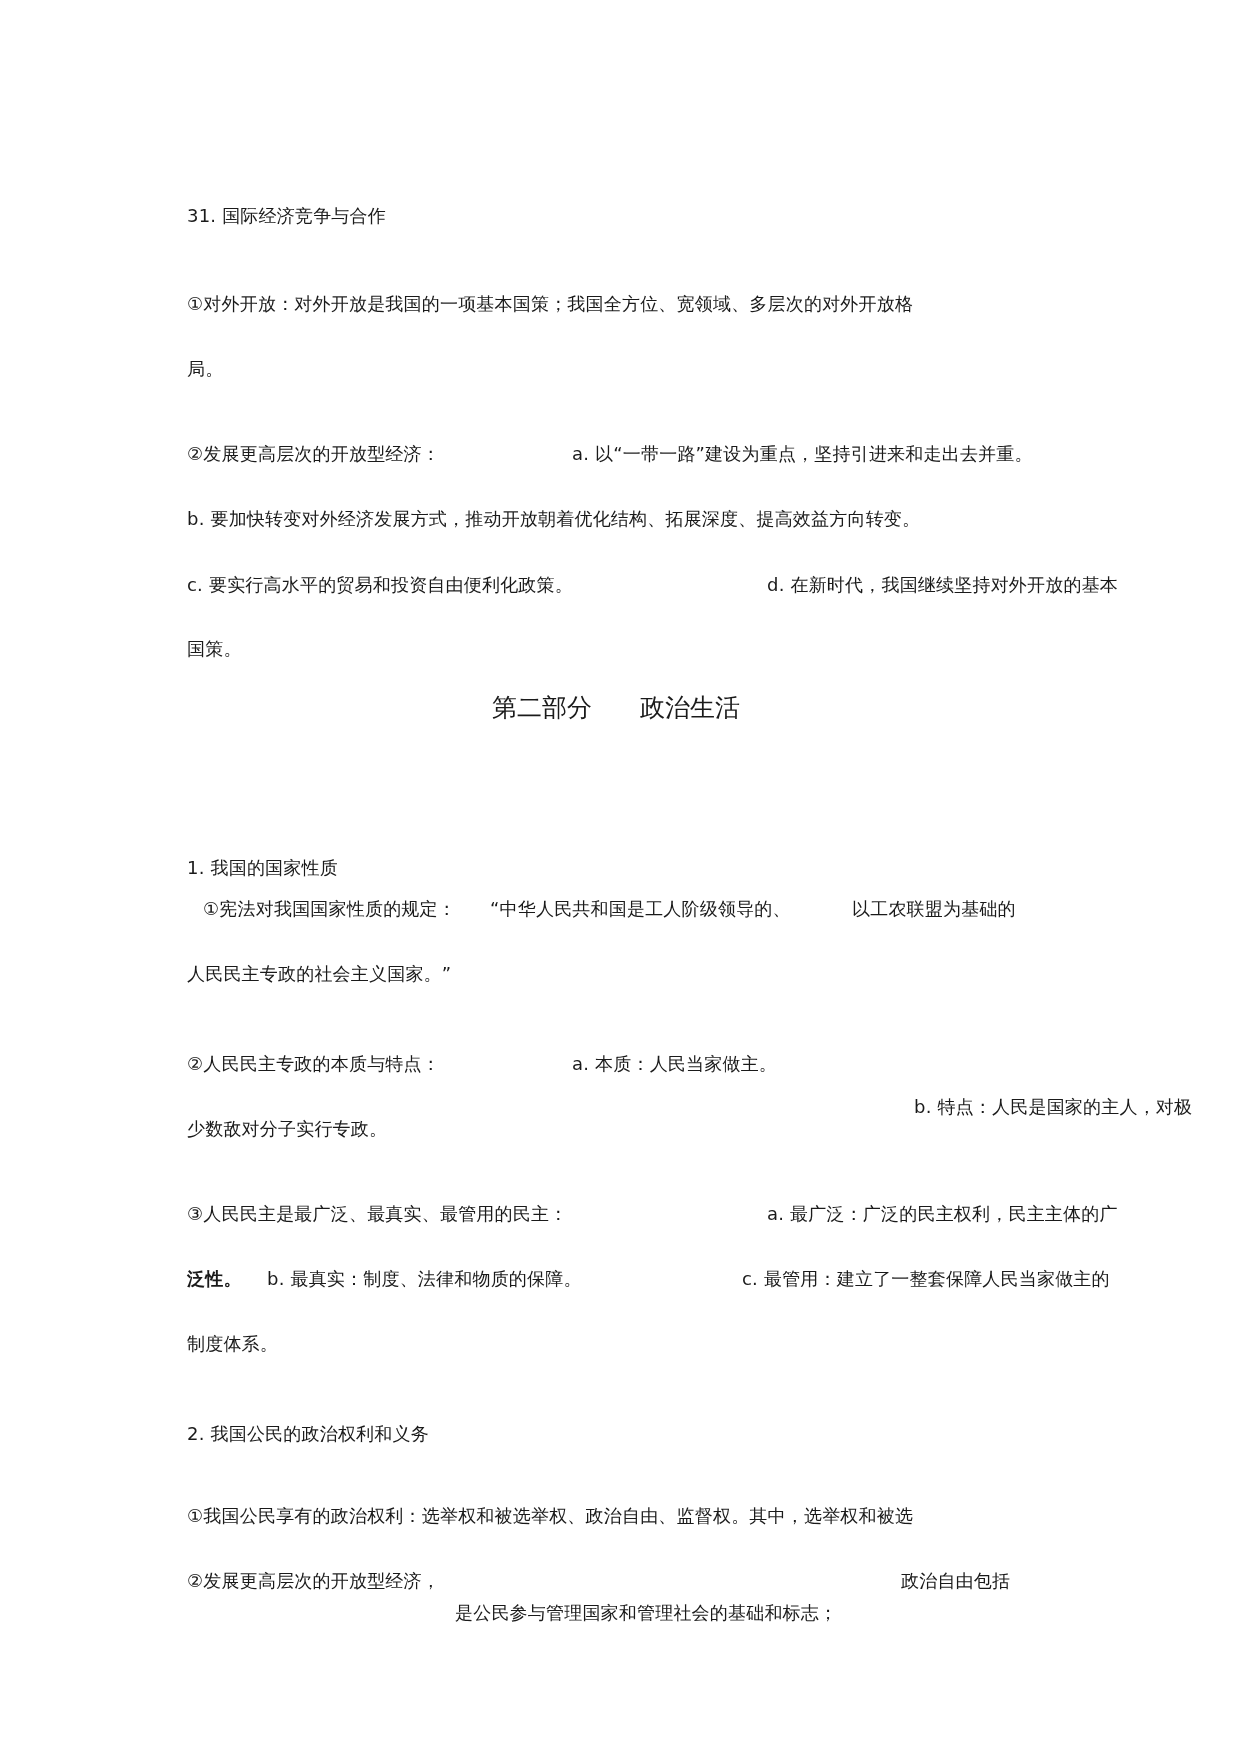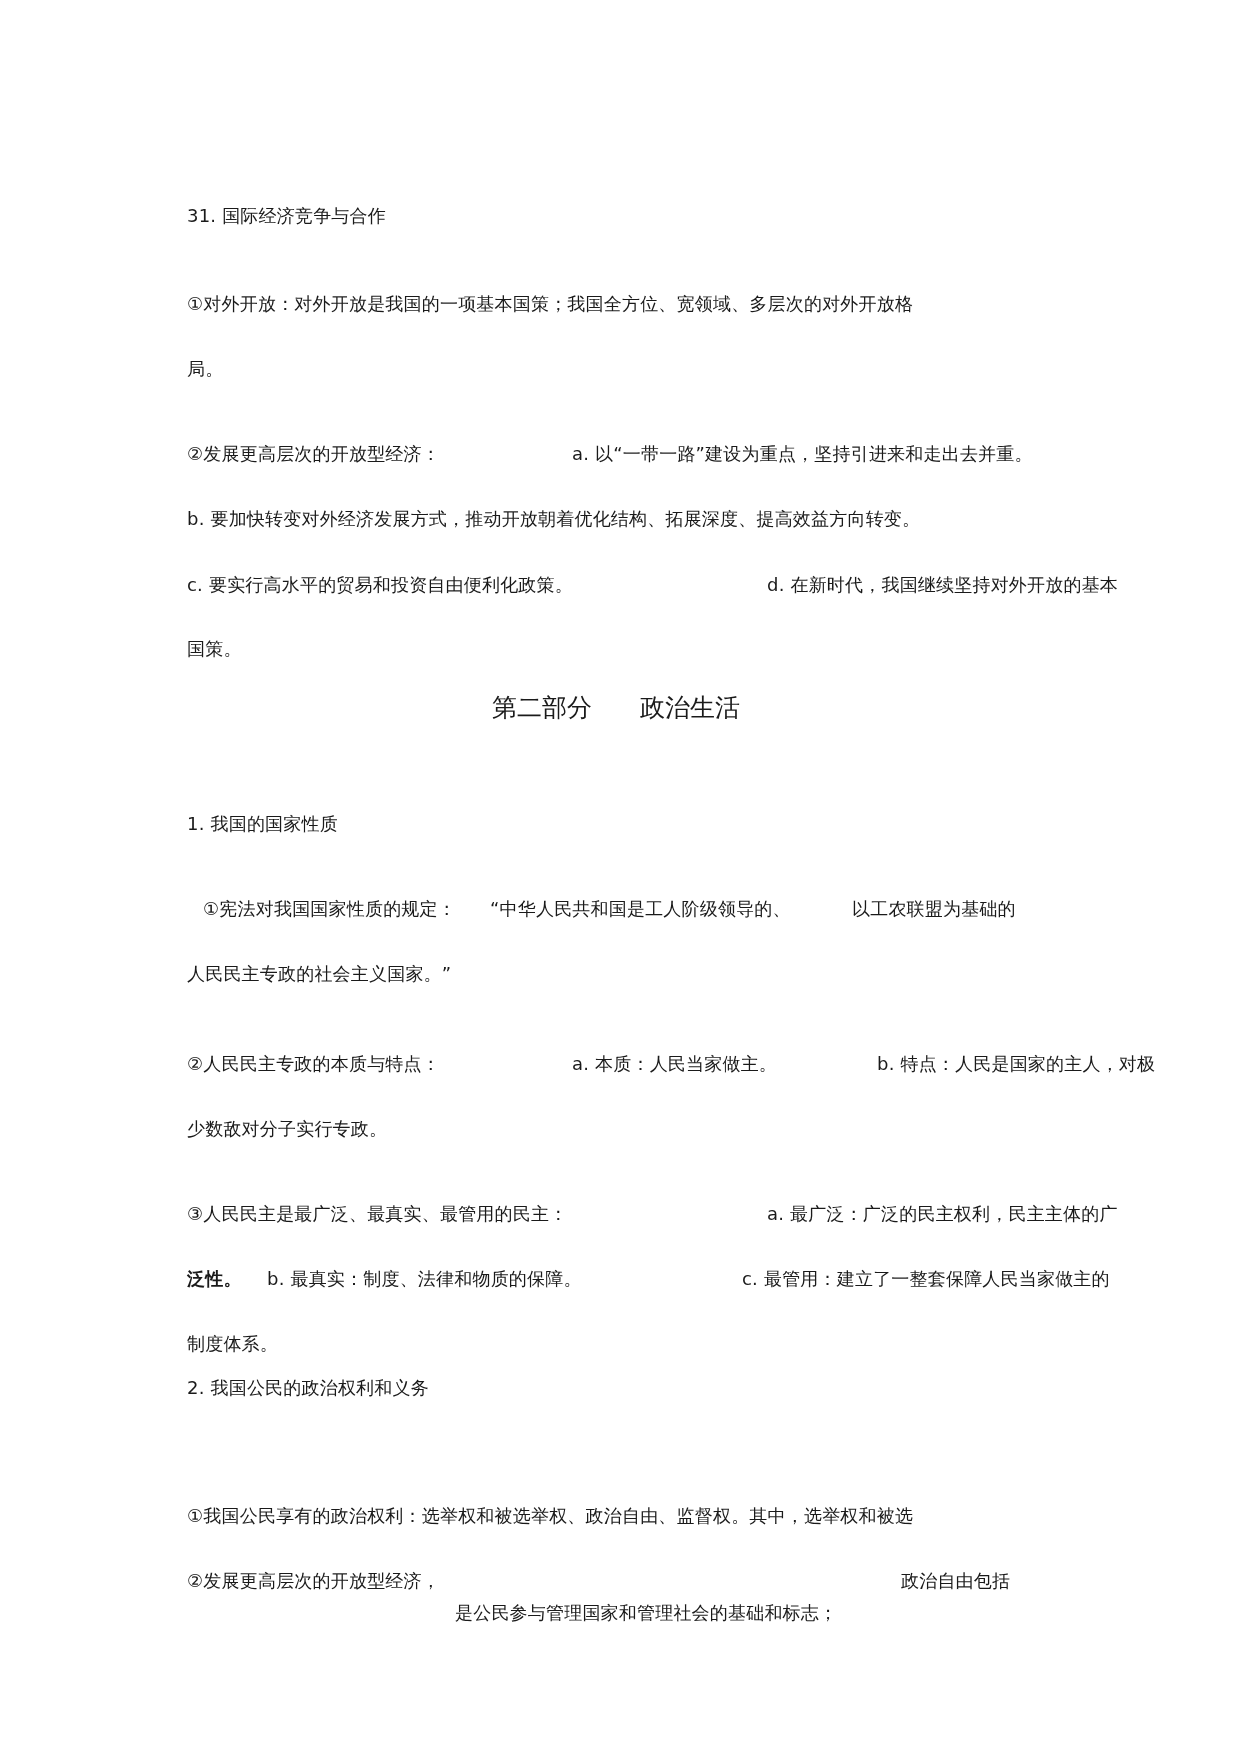--- a/index.html
+++ b/index.html
@@ -39,47 +39,47 @@
     <span class="seg" style="left:0;">c. 要实行高水平的贸易和投资自由便利化政策。</span>
     <span class="seg" style="left:580px;">d. 在新时代，我国继续坚持对外开放的基本</span>
   </div>
   <div class="line" style="top:609px;">国策。</div>
 
   <div class="title">
     <span class="seg" style="left:492px;">第二部分</span>
     <span class="seg" style="left:640px;">政治生活</span>
   </div>
 
-  <div class="line" style="top:784px;">1.  我国的国家性质</div>
+  <div class="line" style="top:828px;">1.  我国的国家性质</div>
   <div class="line" style="top:869px; width:1000px;">
     <span class="seg" style="left:16px;">①宪法对我国国家性质的规定：</span>
     <span class="seg" style="left:303px;">“中华人民共和国是工人阶级领导的、</span>
     <span class="seg" style="left:665px;">以工农联盟为基础的</span>
   </div>
   <div class="line" style="top:934px;text-align:right;">人民民主专政的社会主义国家。”</div>
 
   <div class="line" style="top:1024px; width:1050px;">
     <span class="seg" style="left:0;">②人民民主专政的本质与特点：</span>
     <span class="seg" style="left:385px;">a. 本质：人民当家做主。</span>
-    <span class="seg" style="left:690px;">b. 特点：人民是国家的主人，对极</span>
+    <span class="seg" style="left:727px;margin-top:43px;">b. 特点：人民是国家的主人，对极</span>
   </div>
   <div class="line" style="top:1089px;text-align:right;">少数敌对分子实行专政。</div>
 
   <div class="line" style="top:1174px; width:1050px;">
     <span class="seg" style="left:0;">③人民民主是最广泛、最真实、最管用的民主：</span>
     <span class="seg" style="left:580px;">a. 最广泛：广泛的民主权利，民主主体的广</span>
   </div>
   <div class="line" style="top:1239px; width:1050px;">
     <span class="seg" style="left:0;font-weight:bold;">泛性。</span>
     <span class="seg" style="left:80px;">b. 最真实：制度、法律和物质的保障。</span>
     <span class="seg" style="left:555px;">c. 最管用：建立了一整套保障人民当家做主的</span>
   </div>
   <div class="line" style="top:1304px;">制度体系。</div>
 
-  <div class="line" style="top:1348px;text-align:right;">2.  我国公民的政治权利和义务</div>
+  <div class="line" style="top:1394px;text-align:right;">2.  我国公民的政治权利和义务</div>
   <div class="line" style="top:1476px;">①我国公民享有的政治权利：选举权和被选举权、政治自由、监督权。其中，选举权和被选</div>
   <div class="line" style="top:1541px; width:1000px;">
     <span class="seg" style="left:0;">②发展更高层次的开放型经济，</span>
     <span class="seg" style="left:268px;margin-top:32px;">是公民参与管理国家和管理社会的基础和标志；</span>
     <span class="seg" style="left:714px;">政治自由包括</span>
   </div>
 
 </div>
 
 </body></html>

